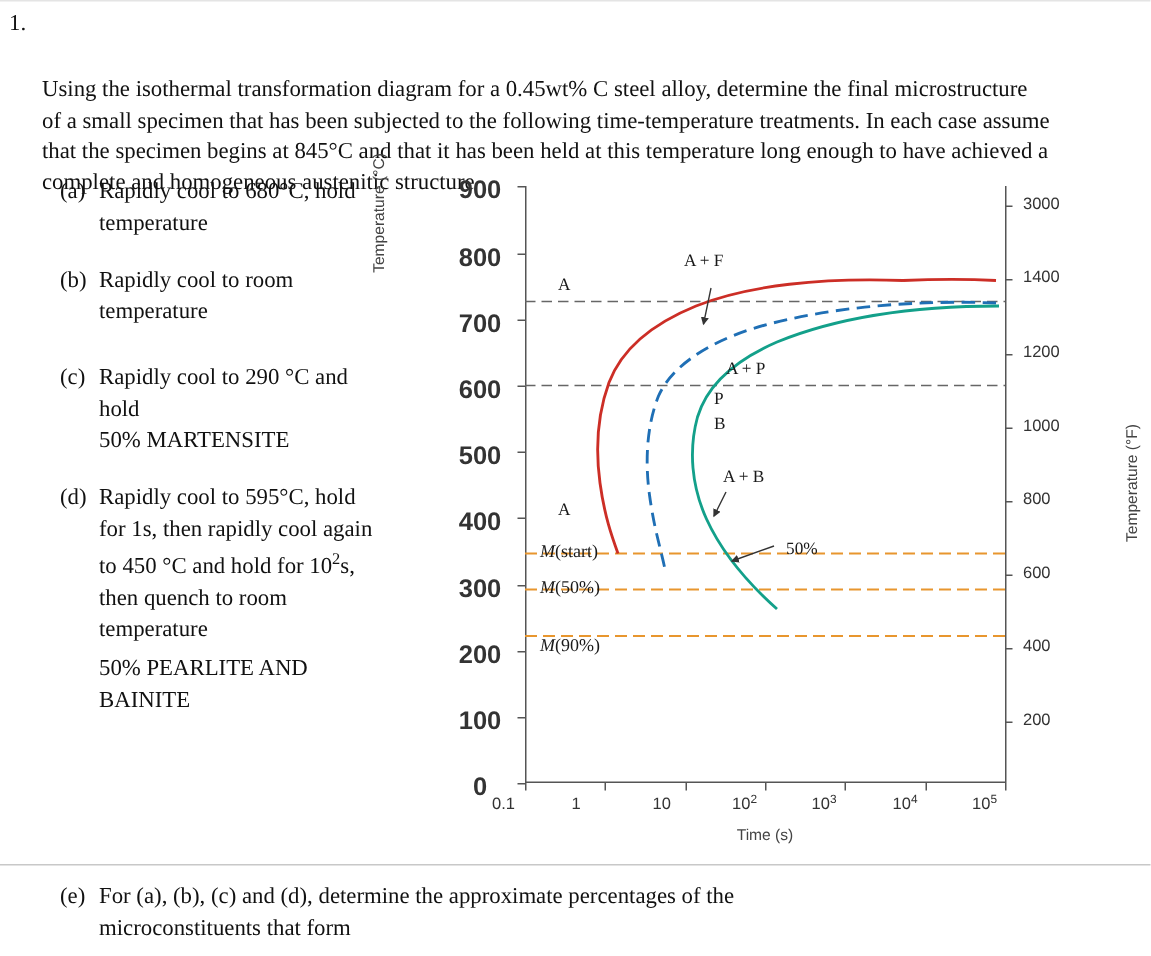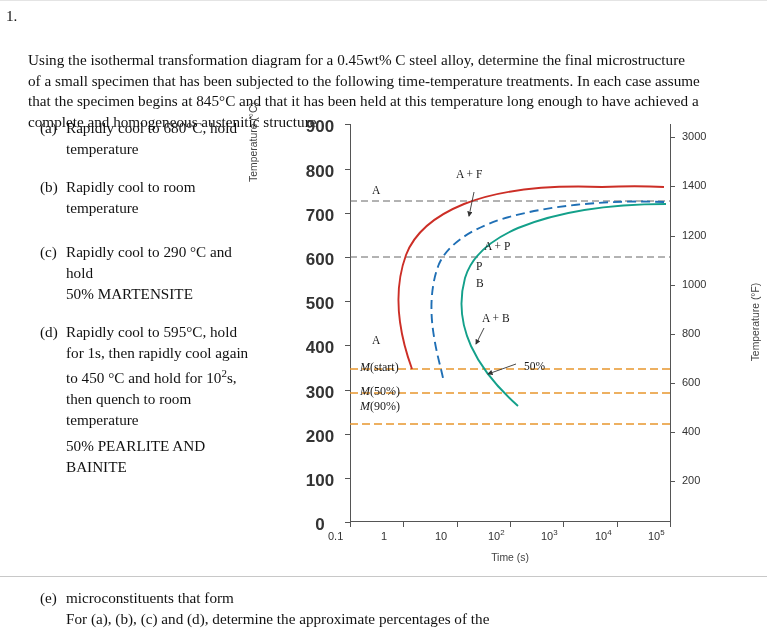--- a/index.html
+++ b/index.html
@@ -284,22 +284,22 @@
       <div class="gap-s"></div>
       <div class="ans">50% PEARLITE AND</div>
       <div class="ans">BAINITE</div>
     </div>
 
   </div>
 
   <div class="part-e">
     <span class="lbl">(e)</span>
     <div class="body">
+      <div>For (a), (b), (c) and (d), determine the approximate percentages of the</div>
       <div>microconstituents that form</div>
-      <div>For (a), (b), (c) and (d), determine the approximate percentages of the</div>
     </div>
   </div>
 
   <div class="bottom-rule"></div>
 
   <div class="chart">
 
     <div class="plot"></div>
     <div class="axis-right"></div>
 
@@ -397,17 +397,17 @@
     <div class="curvelabel" style="left:172px; top:56px">A + F</div>
     <div class="curvelabel" style="left:200px; top:128px">A + P</div>
     <div class="curvelabel" style="left:192px; top:148px">P</div>
     <div class="curvelabel" style="left:192px; top:165px">B</div>
     <div class="curvelabel" style="left:198px; top:200px">A + B</div>
     <div class="curvelabel" style="left:88px;  top:222px">A</div>
     <div class="curvelabel" style="left:240px; top:248px">50%</div>
 
     <div class="mlabel" style="left:76px; top:248px"><i>M</i>(start)</div>
     <div class="mlabel" style="left:76px; top:272px"><i>M</i>(50%)</div>
-    <div class="mlabel" style="left:76px; top:287px"><i>M</i>(90%)</div>
+    <div class="mlabel" style="left:76px; top:311px"><i>M</i>(90%)</div>
 
   </div>
 
 </div>
 
 </body></html>

